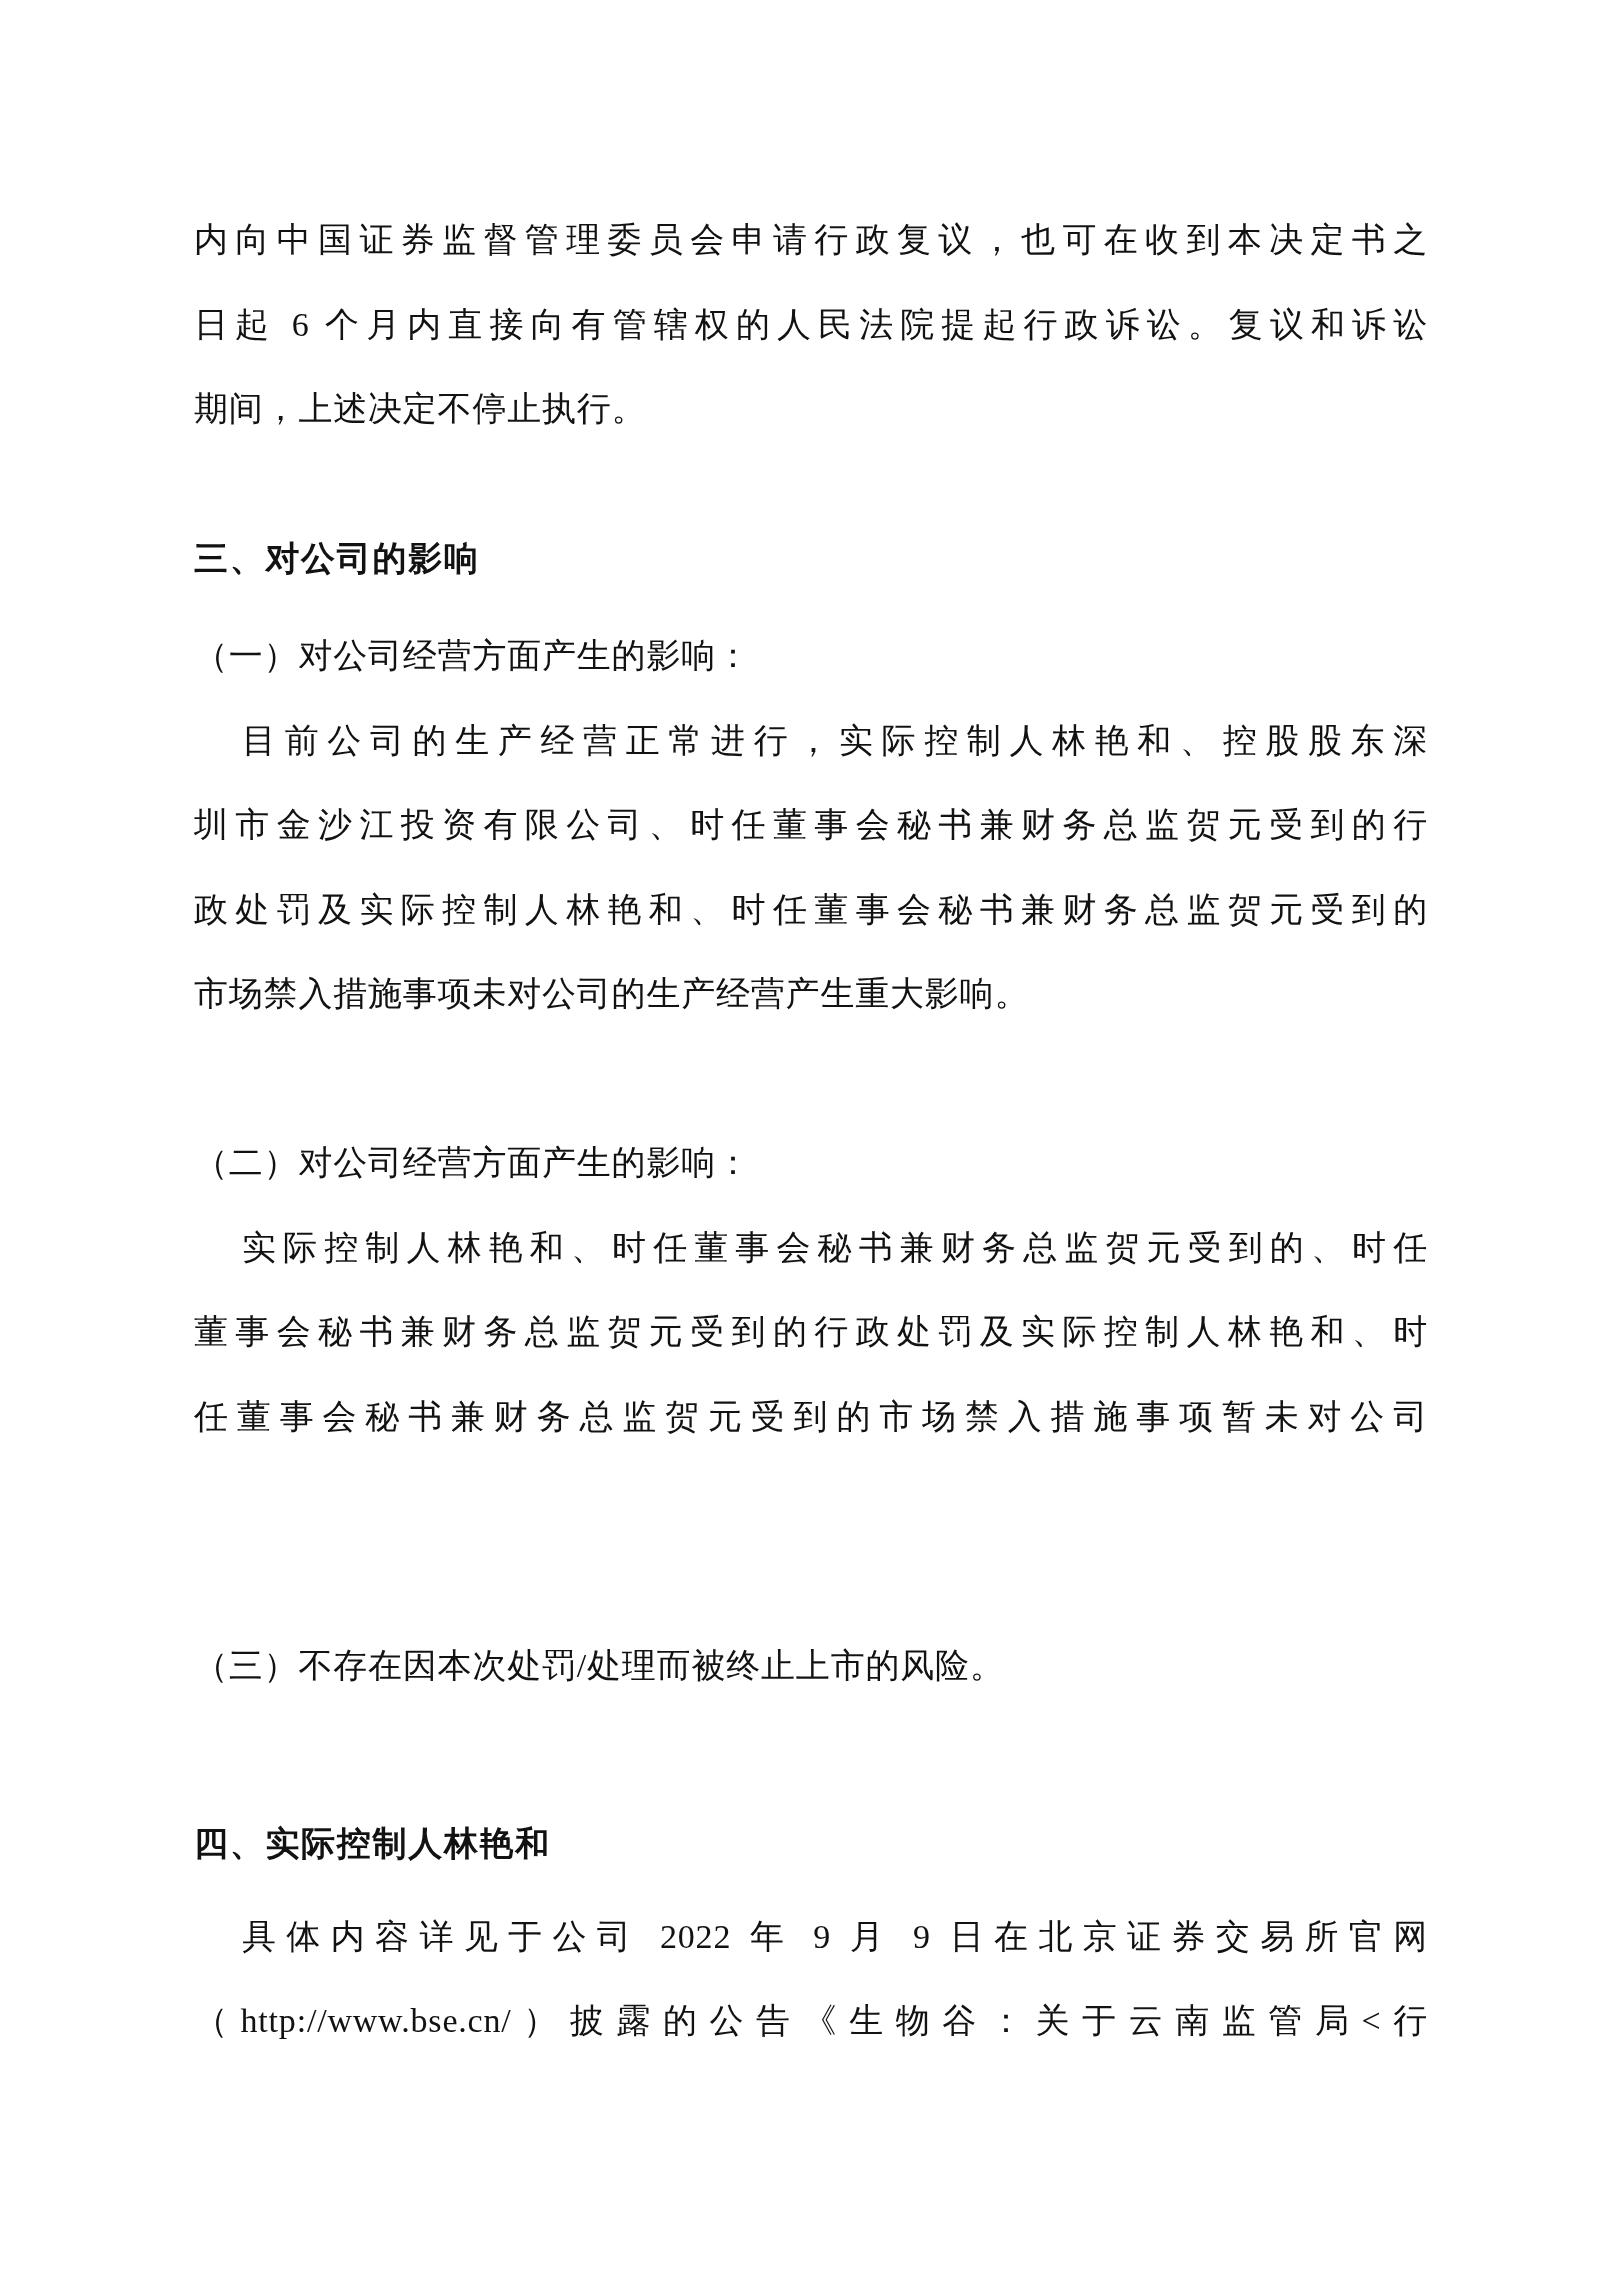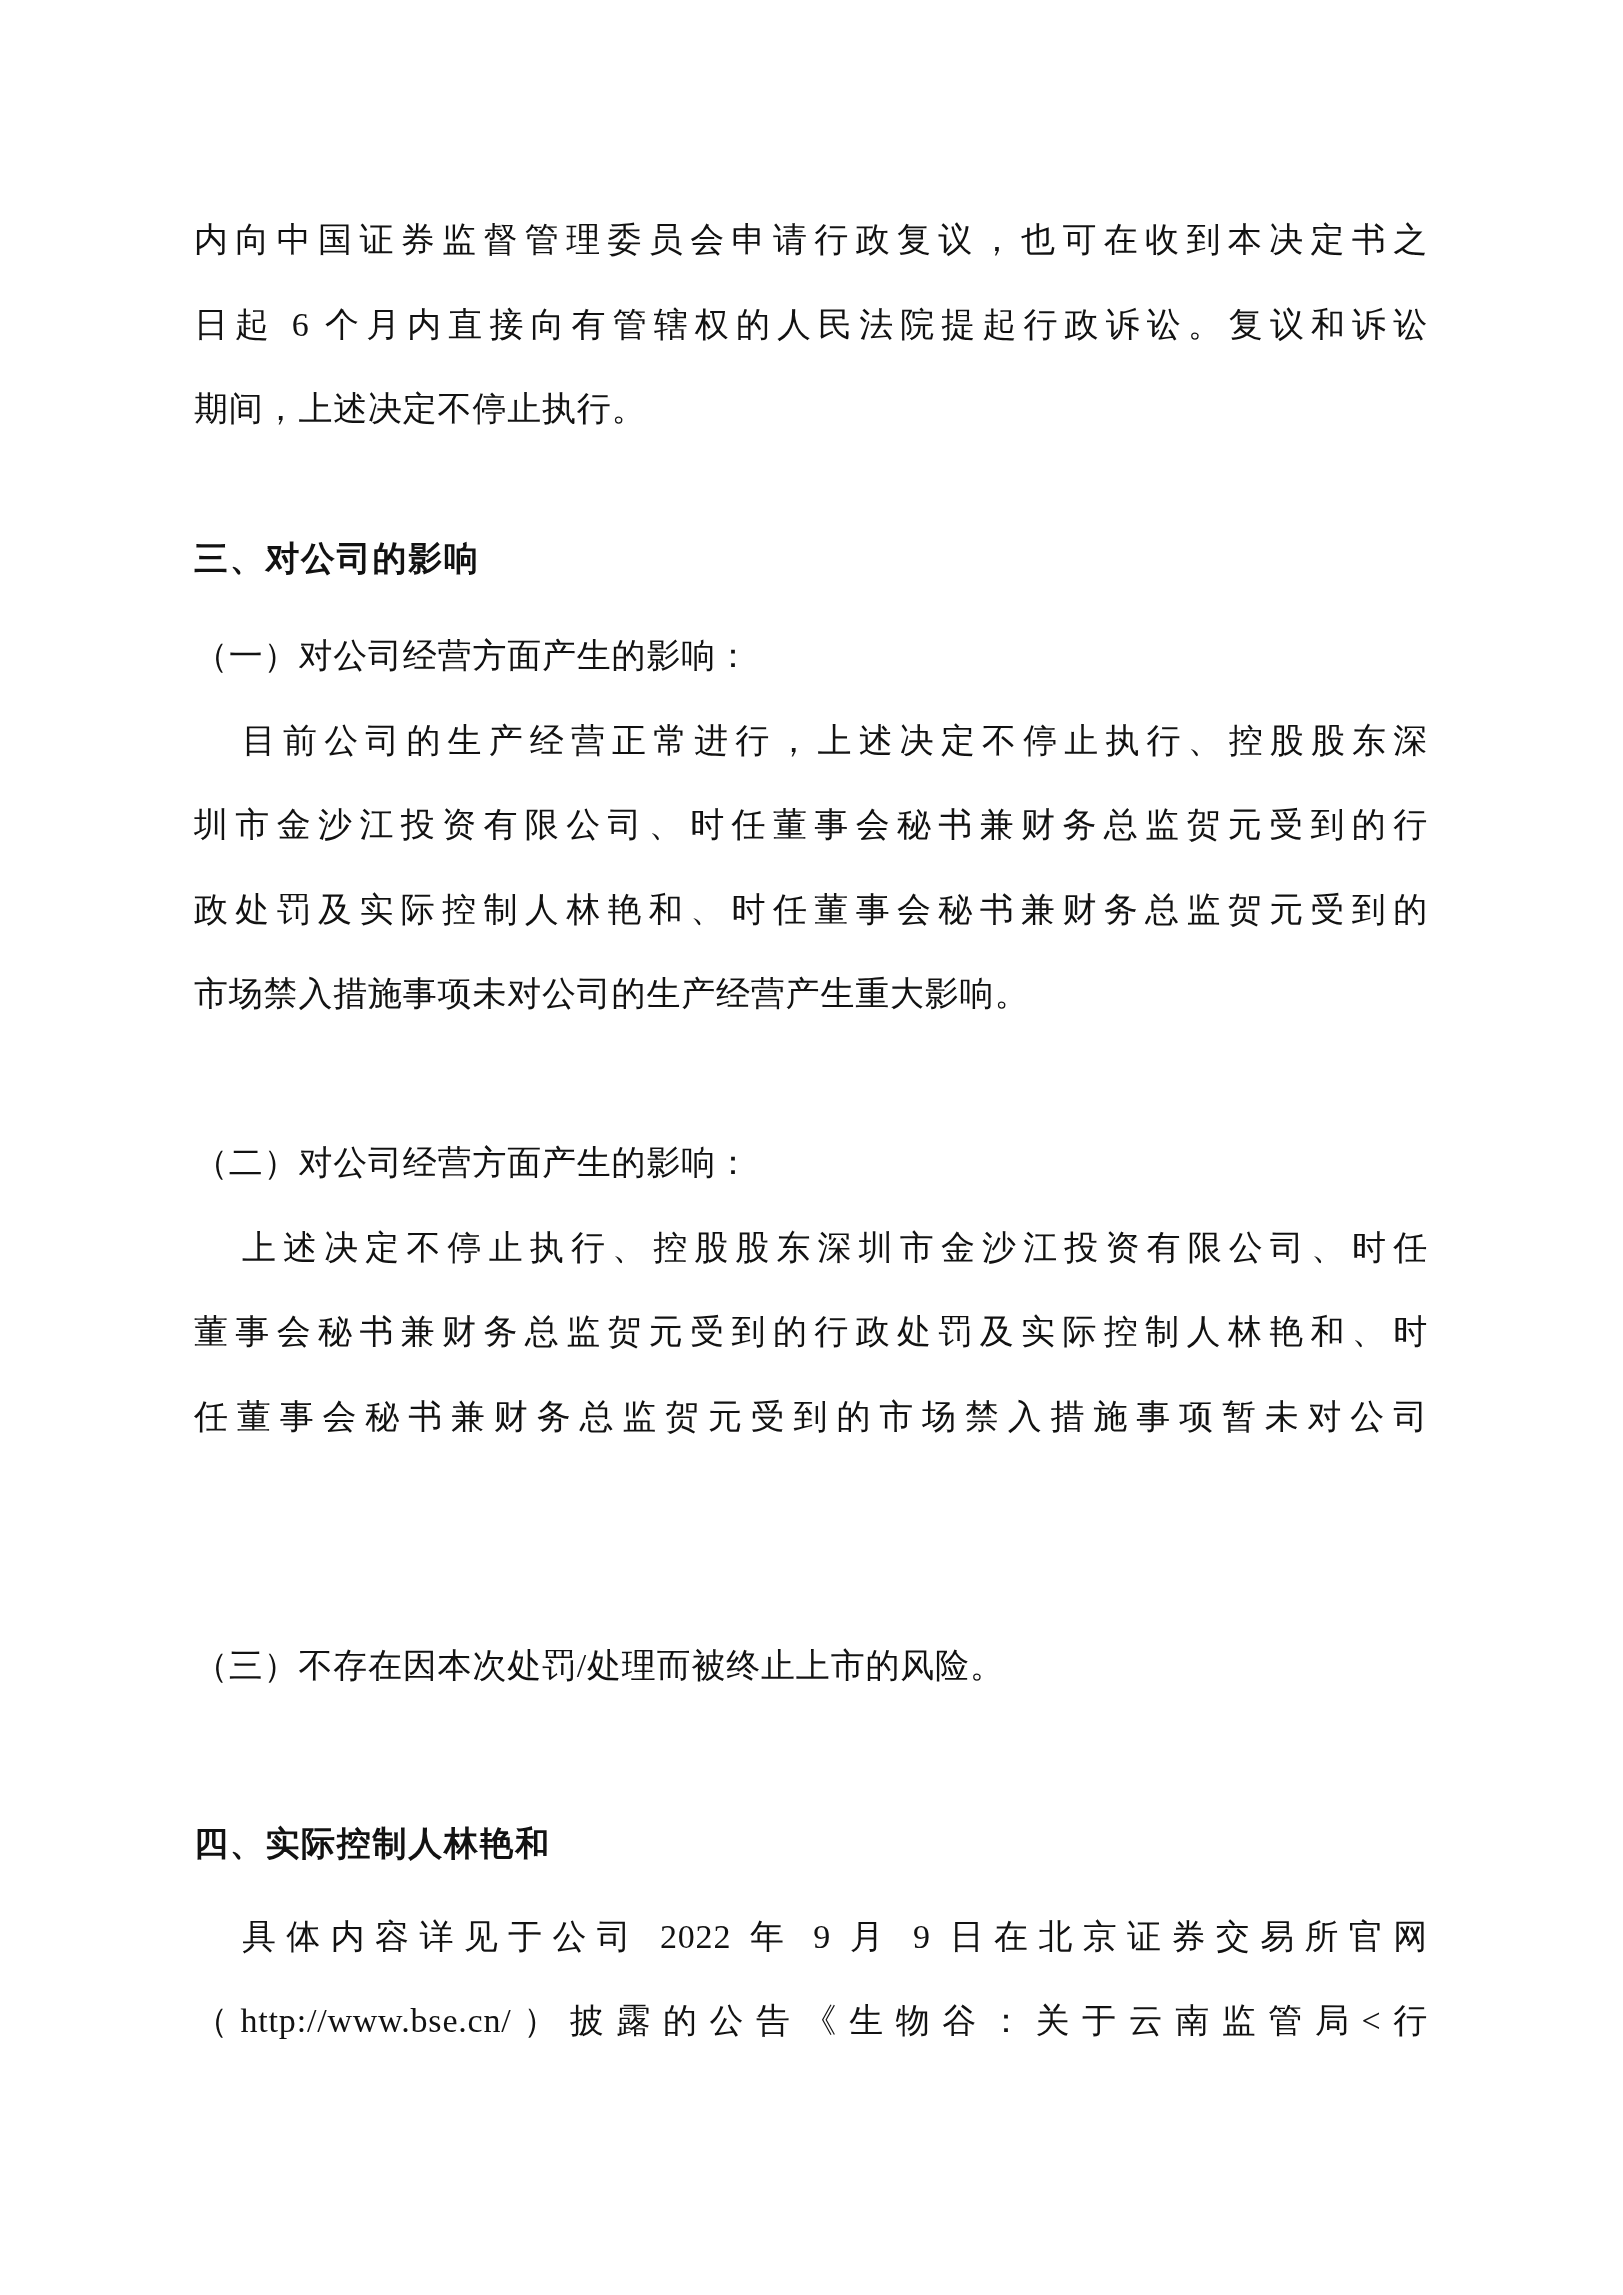--- a/index.html
+++ b/index.html
@@ -43,27 +43,27 @@
 <body>
 
 <div class="page">
   <div class="ln fill" style="top:197px">内向中国证券监督管理委员会申请行政复议，也可在收到本决定书之</div>
   <div class="ln fill" style="top:282px">日起 6 个月内直接向有管辖权的人民法院提起行政诉讼。复议和诉讼</div>
   <div class="ln" style="top:366px">期间，上述决定不停止执行。</div>
 
   <div class="ln bold" style="top:516px">三、对公司的影响</div>
 
   <div class="ln" style="top:613px">（一）对公司经营方面产生的影响：</div>
-  <div class="ln fill indent" style="top:698px">目前公司的生产经营正常进行，上述决定不停止执行、控股股东深</div>
+  <div class="ln fill indent" style="top:698px">目前公司的生产经营正常进行，实际控制人林艳和、控股股东深</div>
   <div class="ln fill" style="top:782px">圳市金沙江投资有限公司、时任董事会秘书兼财务总监贺元受到的行</div>
   <div class="ln fill" style="top:867px">政处罚及实际控制人林艳和、时任董事会秘书兼财务总监贺元受到的</div>
   <div class="ln" style="top:951px">市场禁入措施事项未对公司的生产经营产生重大影响。</div>
 
   <div class="ln" style="top:1120px">（二）对公司经营方面产生的影响：</div>
-  <div class="ln fill indent" style="top:1205px">上述决定不停止执行、控股股东深圳市金沙江投资有限公司、时任</div>
+  <div class="ln fill indent" style="top:1205px">实际控制人林艳和、时任董事会秘书兼财务总监贺元受到的、时任</div>
   <div class="ln fill" style="top:1289px">董事会秘书兼财务总监贺元受到的行政处罚及实际控制人林艳和、时</div>
   <div class="ln fill" style="top:1374px">任董事会秘书兼财务总监贺元受到的市场禁入措施事项暂未对公司</div>
 
   <div class="ln" style="top:1623px">（三）不存在因本次处罚/处理而被终止上市的风险。</div>
 
   <div class="ln bold" style="top:1801px">四、实际控制人林艳和</div>
 
   <div class="ln fill indent" style="top:1894px">具体内容详见于公司 2022 年 9 月 9 日在北京证券交易所官网</div>
   <div class="ln fill" style="top:1978px">（http://www.bse.cn/）披露的公告《生物谷：关于云南监管局&lt;行</div>
 </div>

